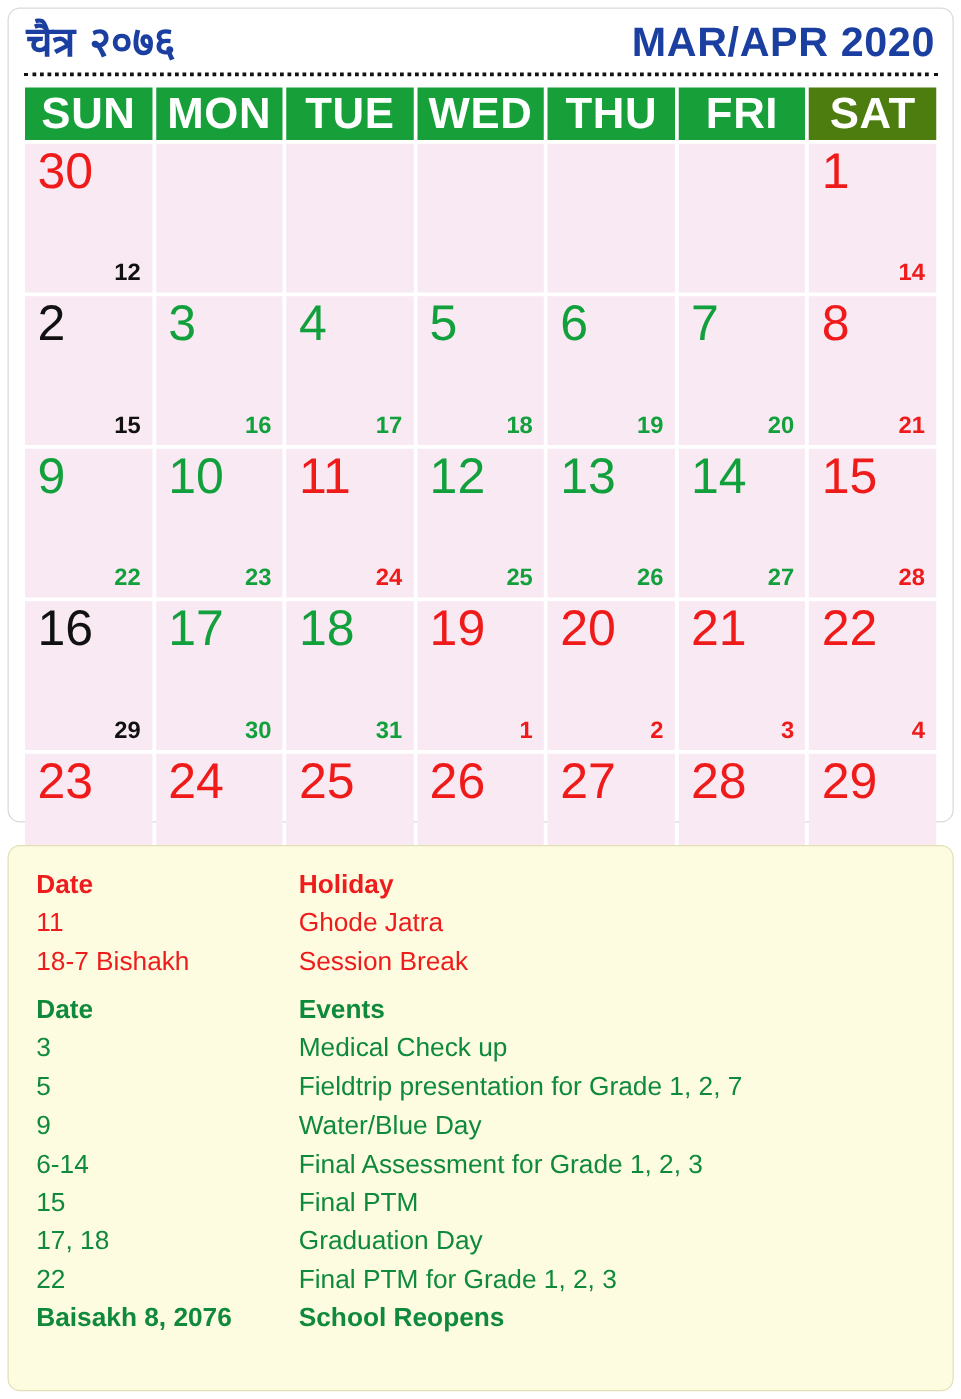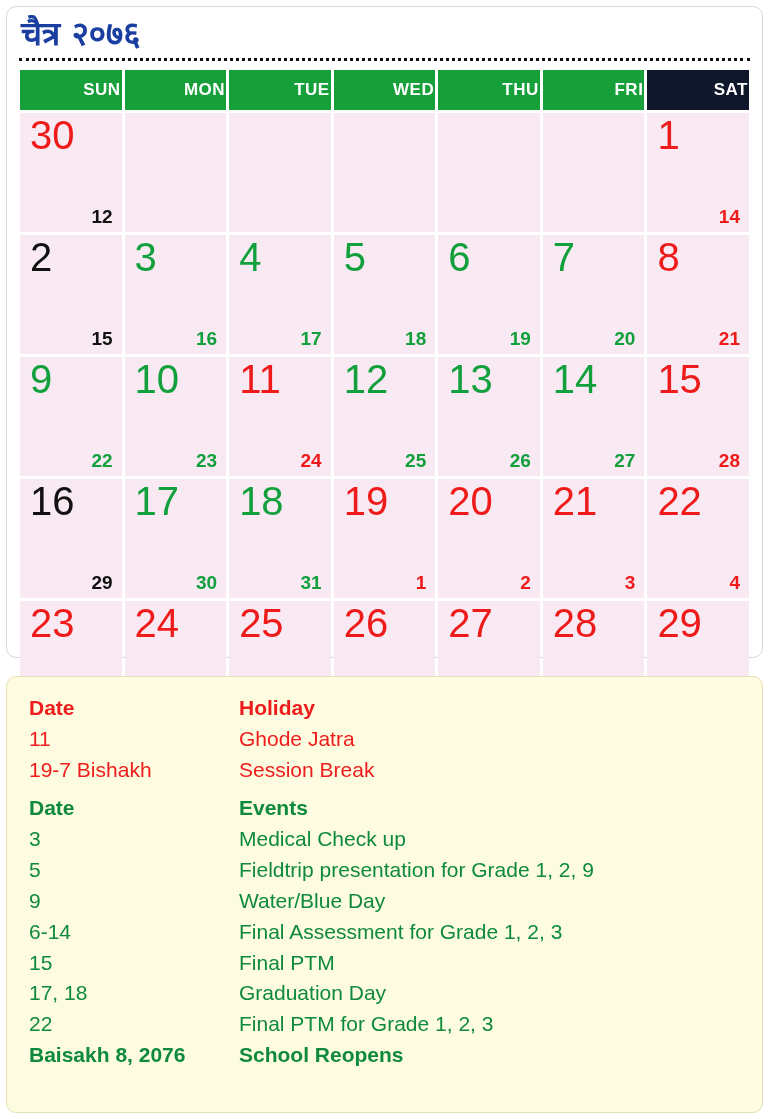--- a/index.html
+++ b/index.html
@@ -63,29 +63,29 @@
 
   table.cal {
     width: 100%;
     border-collapse: separate;
     border-spacing: 3px;
     table-layout: fixed;
   }
   table.cal th {
     background: #17a03a;
     color: #ffffff;
-    font-size: 17px;
+    font-size: 35px;
     font-weight: bold;
     height: 38px;
     letter-spacing: 0.5px;
-    text-align: right;
+    text-align: center;
     vertical-align: middle;
   }
   table.cal th.sat {
-    background: #0f172a;
+    background: #4d7c0f;
   }
   table.cal td {
     background: #f8e9f2;
     height: 87px;
     vertical-align: top;
     position: relative;
     padding: 16px;
   }
   table.cal td.empty {
     background: #f8e9f2;
@@ -145,20 +145,21 @@
   .spacer td { height: 7px; line-height: 7px; font-size: 7px; }
 </style>
 </head>
 <body>
 
 <div class="page">
 
   <div class="cal-card">
     <div class="cal-header">
       <div class="month-np">चैत्र २०७६</div>
+      <div class="month-en">MAR/APR 2020</div>
     </div>
     <div class="dotline"></div>
 
     <table class="cal">
       <thead>
         <tr>
           <th>SUN</th>
           <th>MON</th>
           <th>TUE</th>
           <th>WED</th>
@@ -312,38 +313,38 @@
       <tbody id="notes-body">
           <tr>
             <td class="col-date red hdr">Date</td>
             <td class="red hdr">Holiday</td>
           </tr>
           <tr>
             <td class="col-date red">11</td>
             <td class="red">Ghode Jatra</td>
           </tr>
           <tr>
-            <td class="col-date red">19-7 Bishakh</td>
+            <td class="col-date red">18-7 Bishakh</td>
             <td class="red">Session Break</td>
           </tr>
           <tr class="spacer">
             <td></td>
             <td></td>
           </tr>
           <tr>
             <td class="col-date green hdr">Date</td>
             <td class="green hdr">Events</td>
           </tr>
           <tr>
             <td class="col-date green">3</td>
             <td class="green">Medical Check up</td>
           </tr>
           <tr>
             <td class="col-date green">5</td>
-            <td class="green">Fieldtrip presentation for Grade 1, 2, 9</td>
+            <td class="green">Fieldtrip presentation for Grade 1, 2, 7</td>
           </tr>
           <tr>
             <td class="col-date green">9</td>
             <td class="green">Water/Blue Day</td>
           </tr>
           <tr>
             <td class="col-date green">6-14</td>
             <td class="green">Final Assessment for Grade 1, 2, 3</td>
           </tr>
           <tr>

